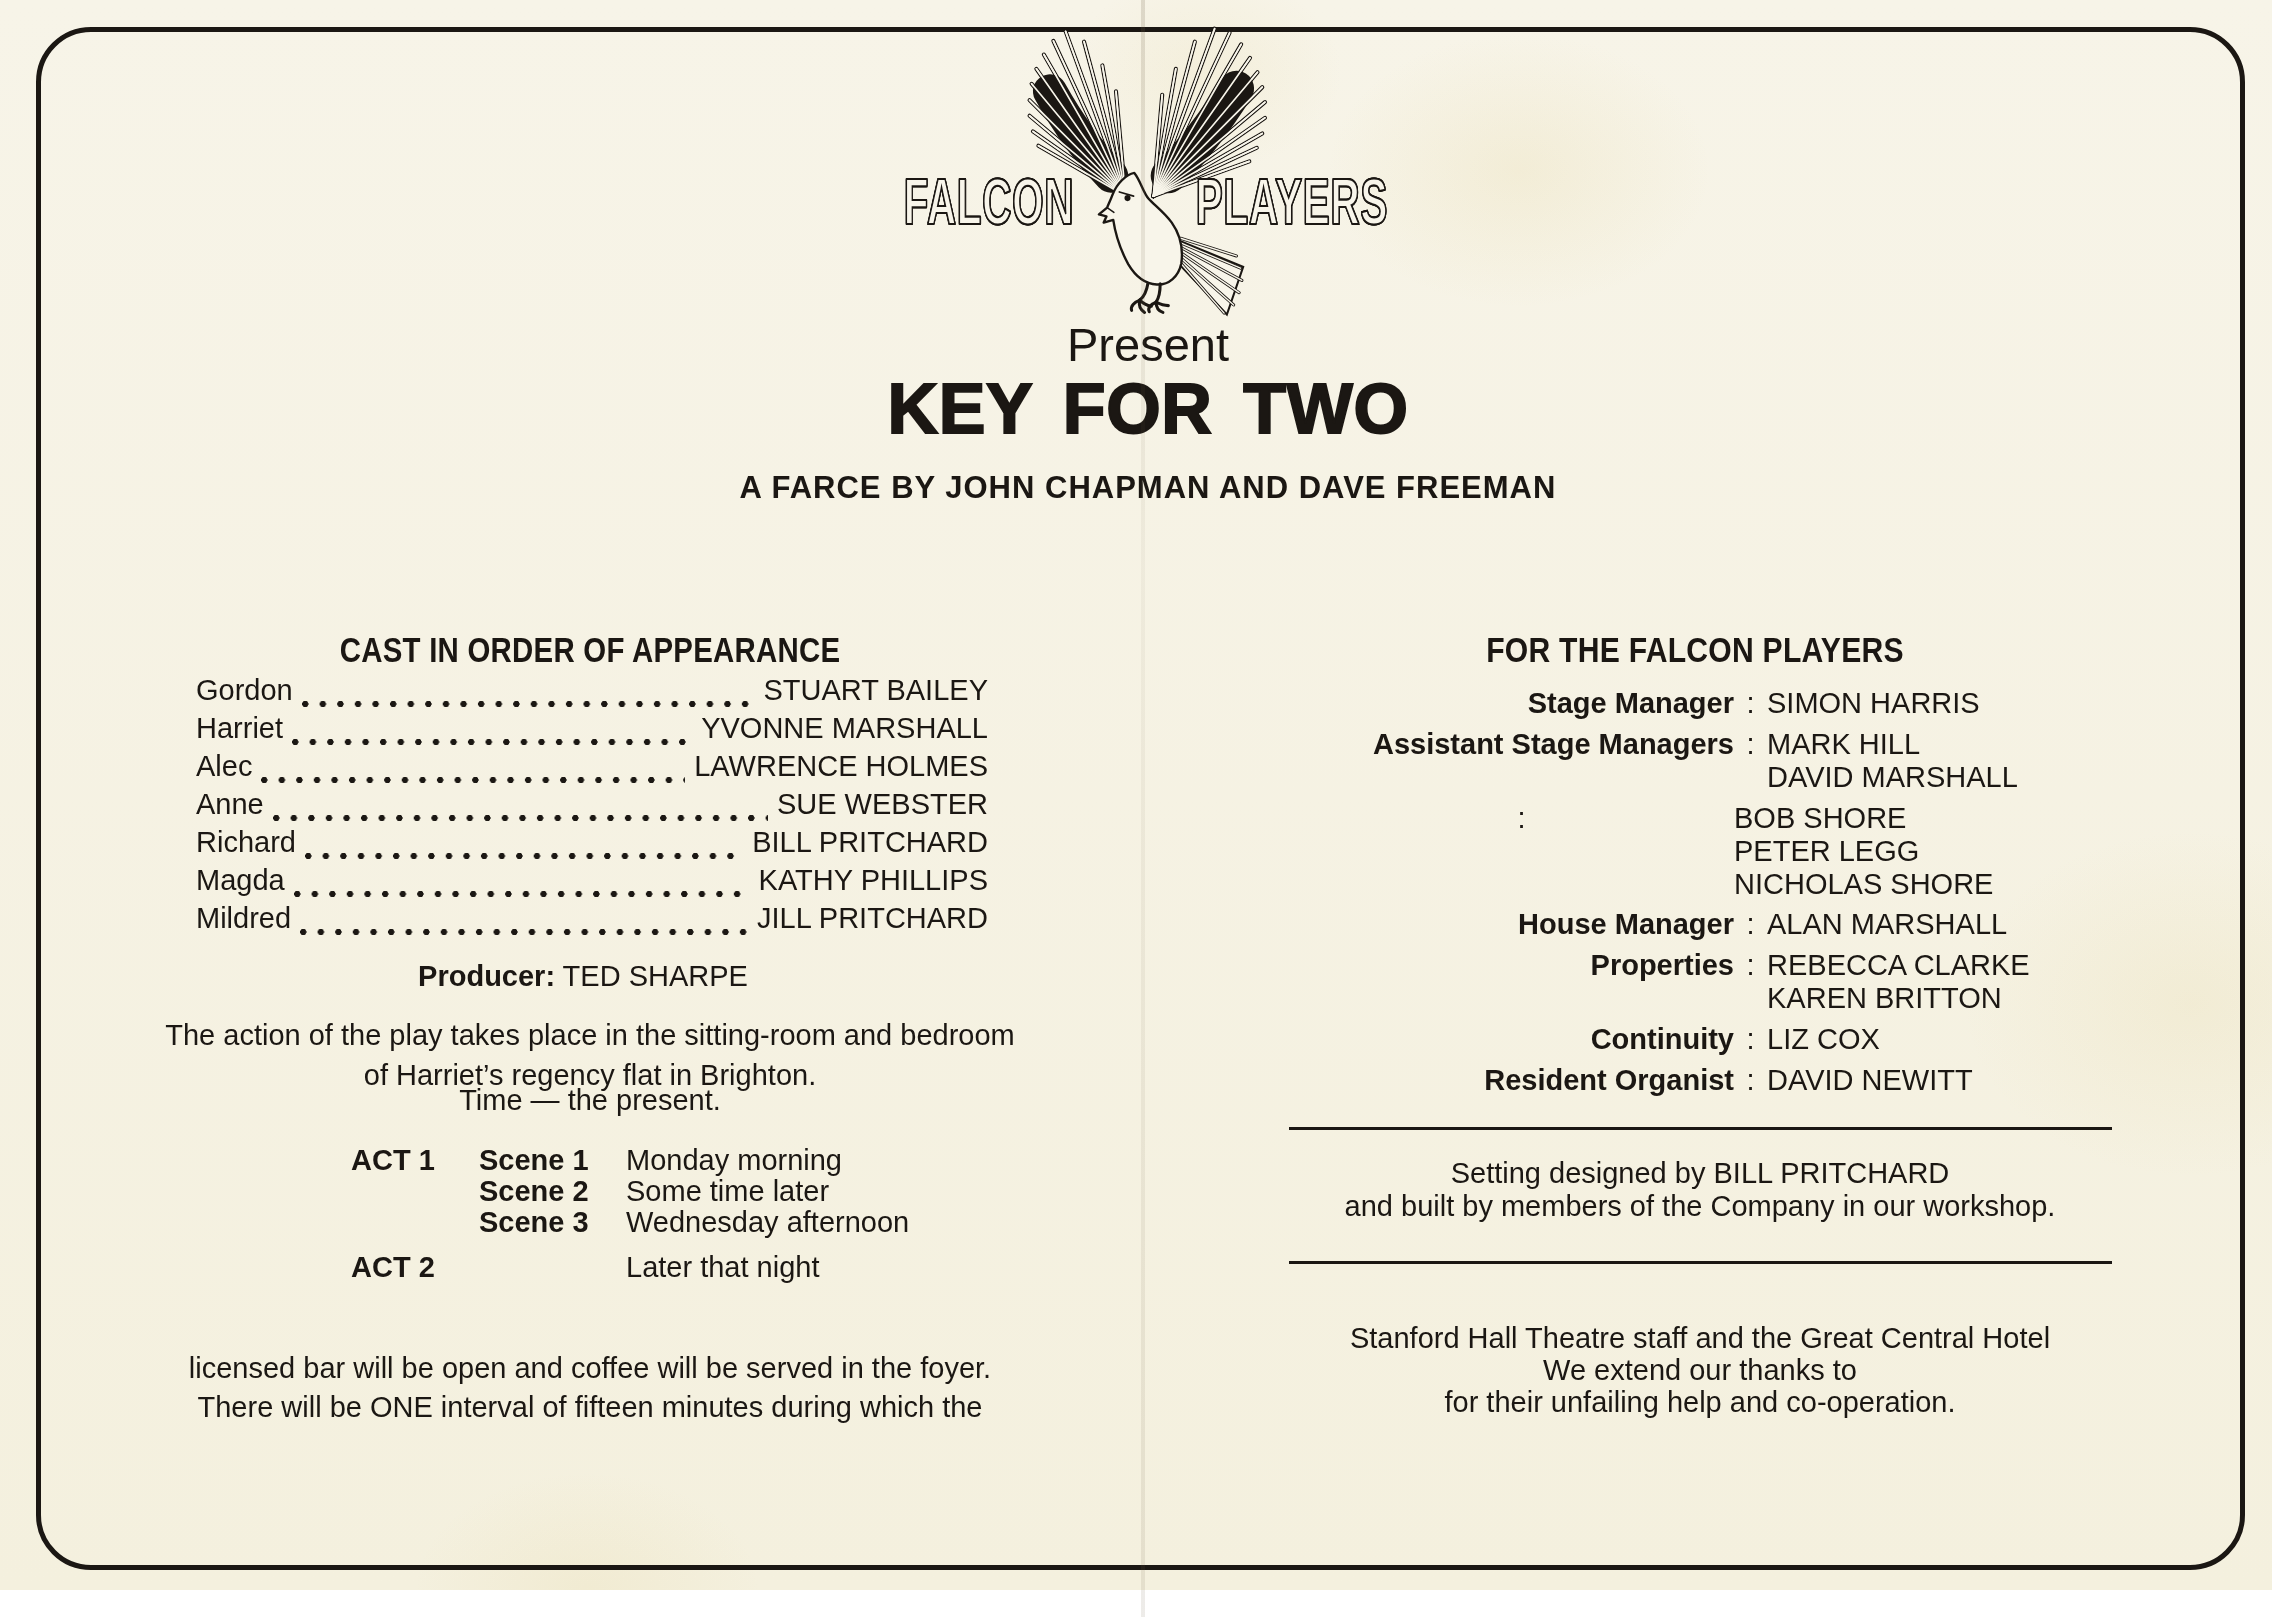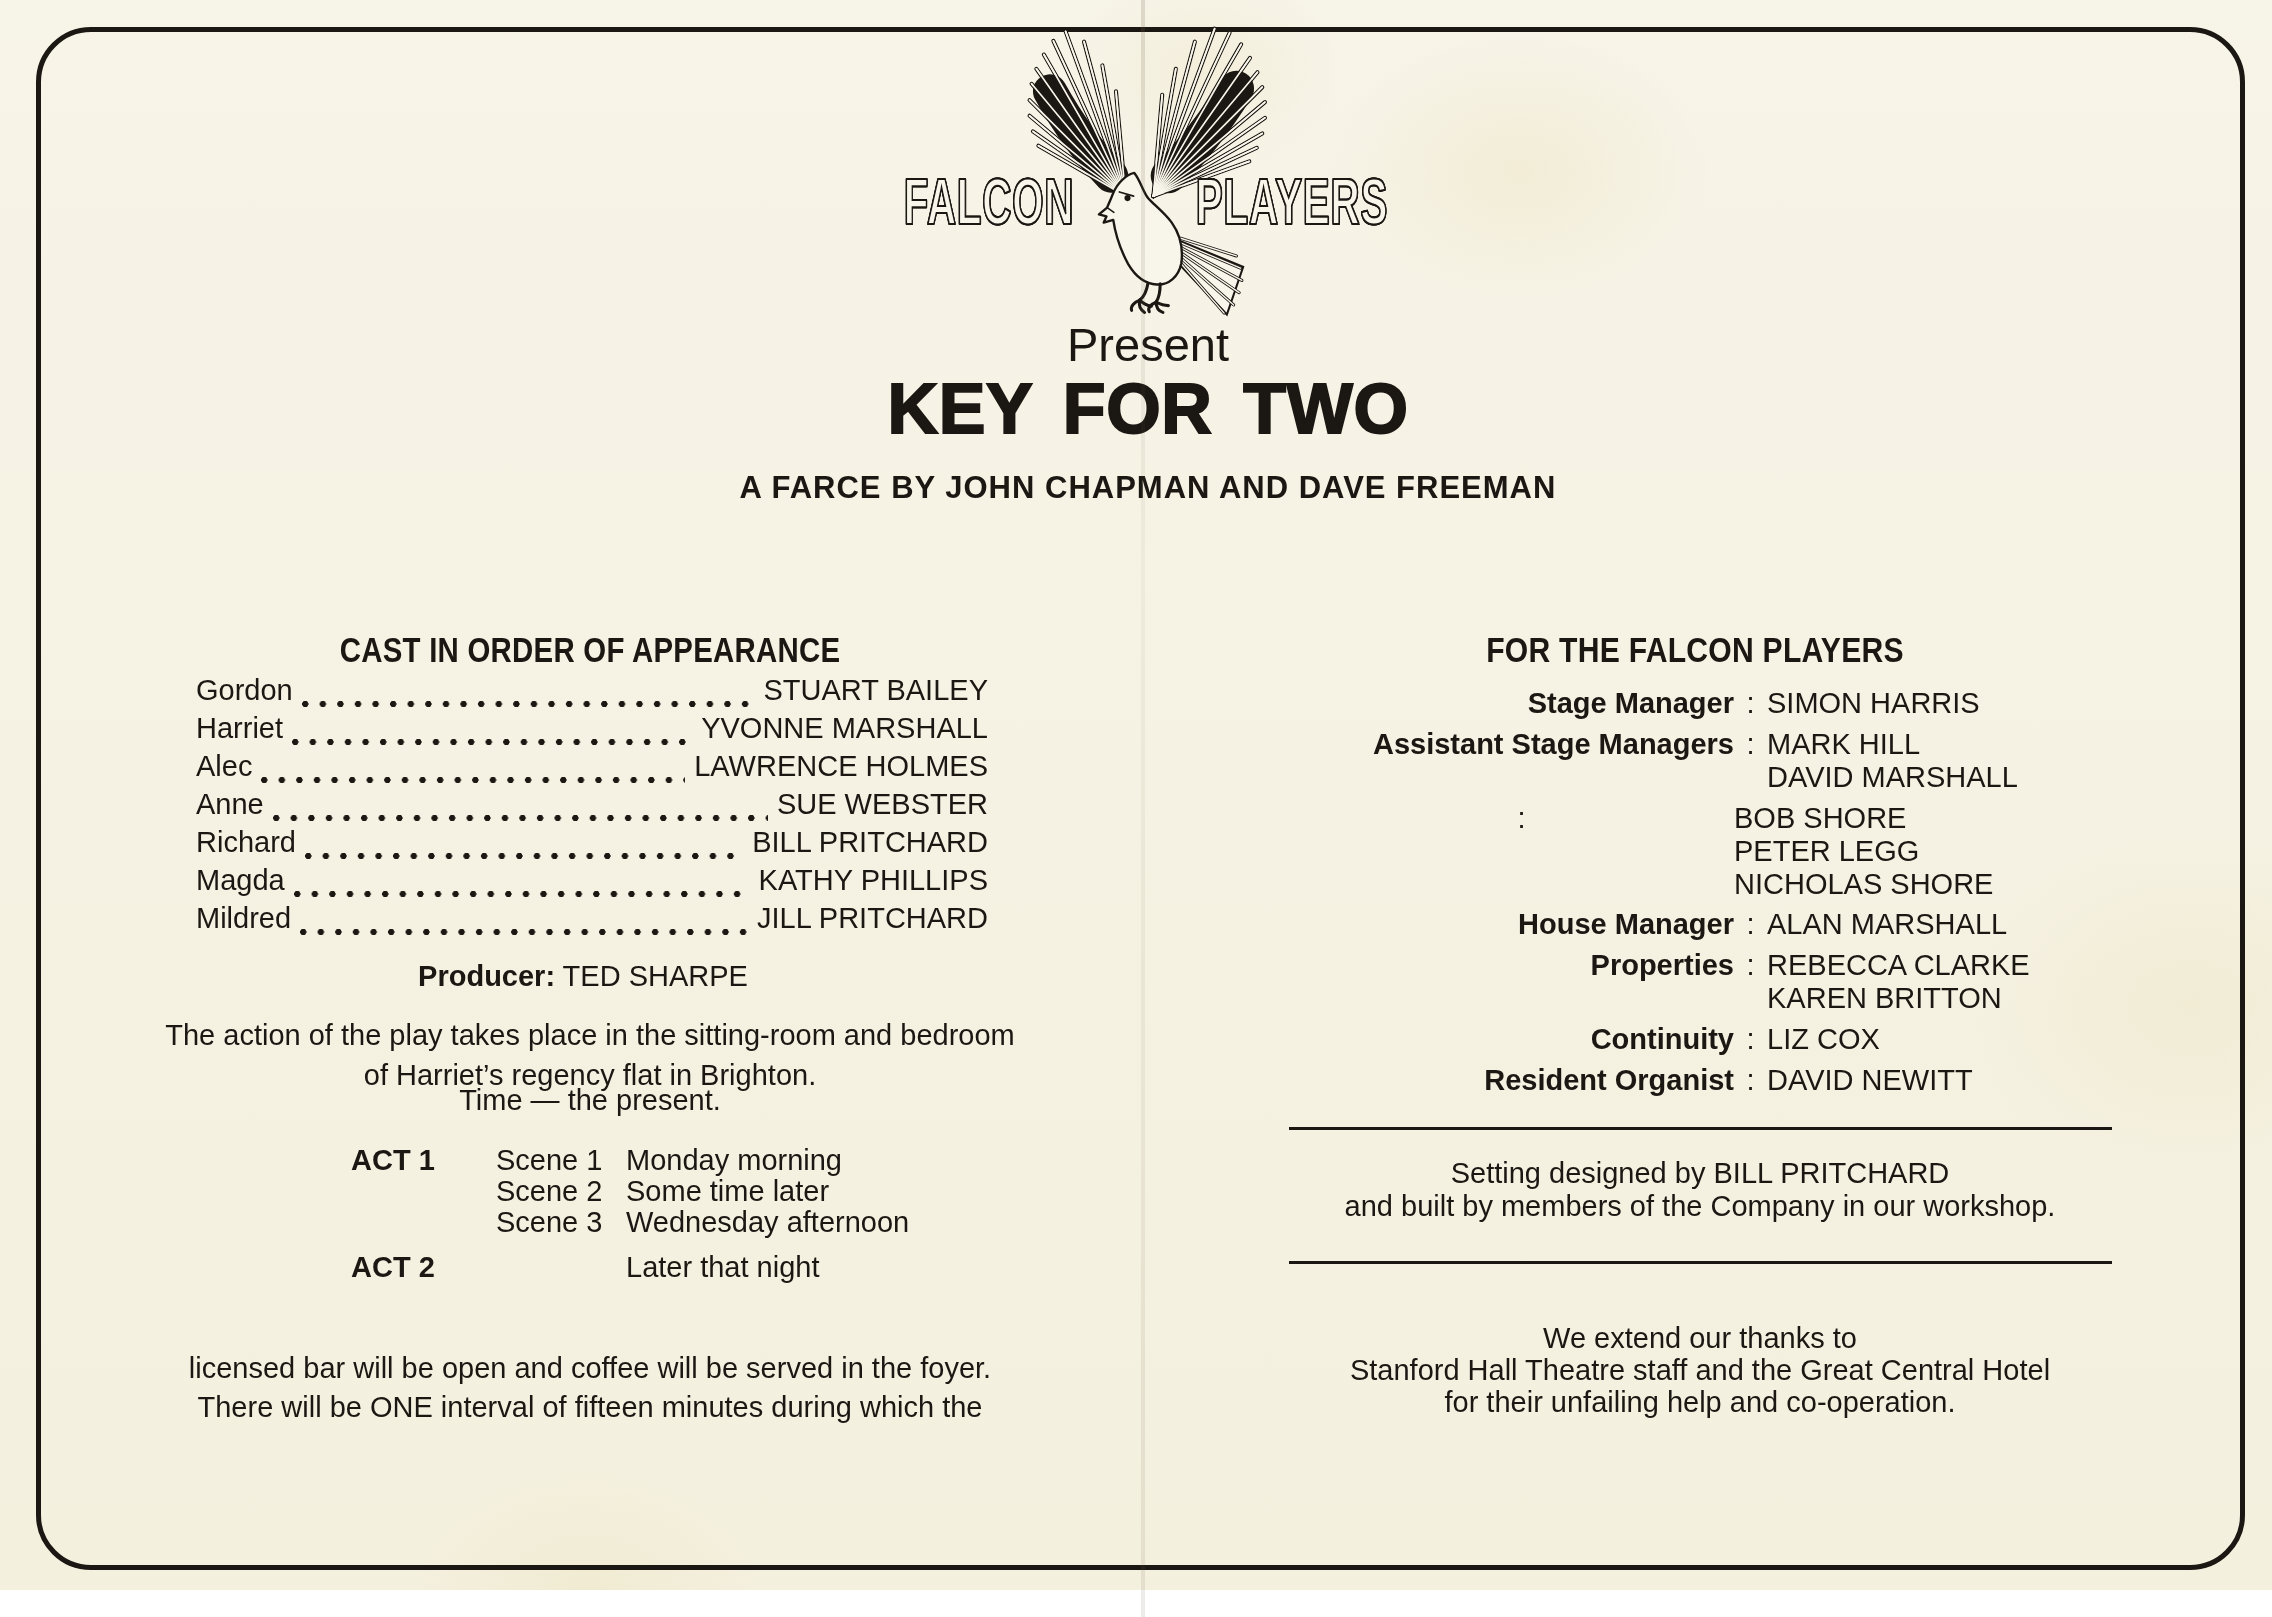--- a/index.html
+++ b/index.html
@@ -76,21 +76,21 @@
   .bold{font-weight:bold;}
   .action{
     position:absolute;left:590px;top:1015px;transform:translateX(-50%);
     font-size:29px;line-height:40px;text-align:center;white-space:nowrap;
   }
   .time-line{position:absolute;left:590px;top:1084px;transform:translateX(-50%);font-size:29px;white-space:nowrap;}
   .acts{position:absolute;left:351px;top:1145px;font-size:29px;line-height:31px;}
   .act-row{display:grid;grid-template-columns:128px 147px auto;}
   .act-row.gap{margin-top:14.3px;}
   .act-label{font-weight:bold;}
-  .scene-label{font-weight:normal;margin-left:17px;}
+  .scene-label{font-weight:bold;}
   .interval{
     position:absolute;left:590px;top:1349px;transform:translateX(-50%);
     font-size:29px;line-height:39px;text-align:center;white-space:nowrap;
   }
   
   .crew-heading{
     position:absolute;left:1695px;top:630px;transform:translateX(-50%) scaleX(0.86);
     margin:0;font-size:35px;font-weight:bold;letter-spacing:0.3px;white-space:nowrap;
   }
   .crew{position:absolute;left:1309px;top:687px;width:835px;}
@@ -382,20 +382,20 @@
   </div>
 
   <div class="rule rule-top"></div>
   <div class="setting">
     <div>Setting designed by BILL PRITCHARD</div>
     <div>and built by members of the Company in our workshop.</div>
   </div>
   <div class="rule rule-bottom"></div>
 
   <div class="thanks">
+    <div>Stanford Hall Theatre staff and the Great Central Hotel</div>
     <div>We extend our thanks to</div>
-    <div>Stanford Hall Theatre staff and the Great Central Hotel</div>
     <div>for their unfailing help and co-operation.</div>
   </div>
 
   <div class="crease"></div>
 </div>
 
 
 </body></html>

